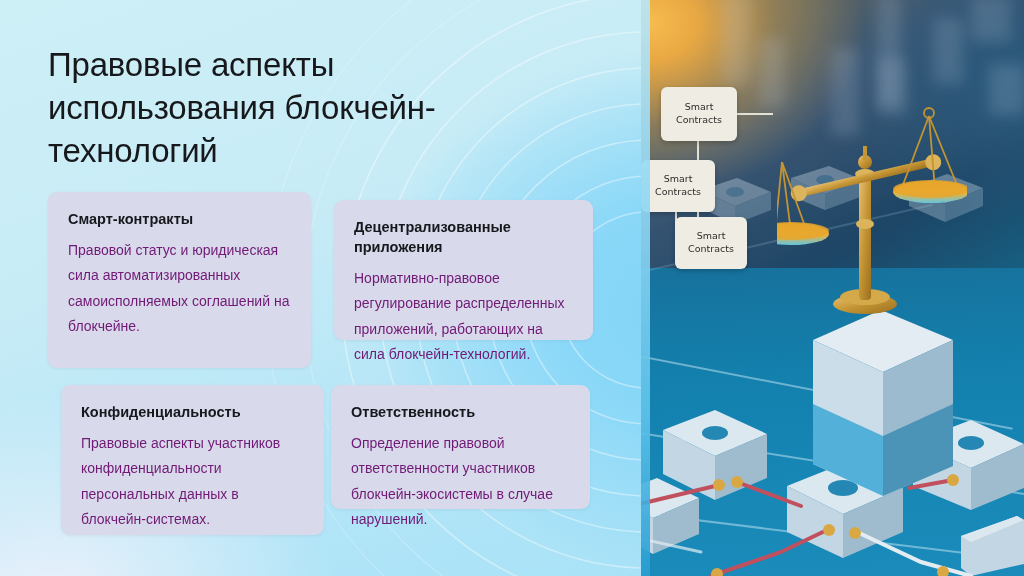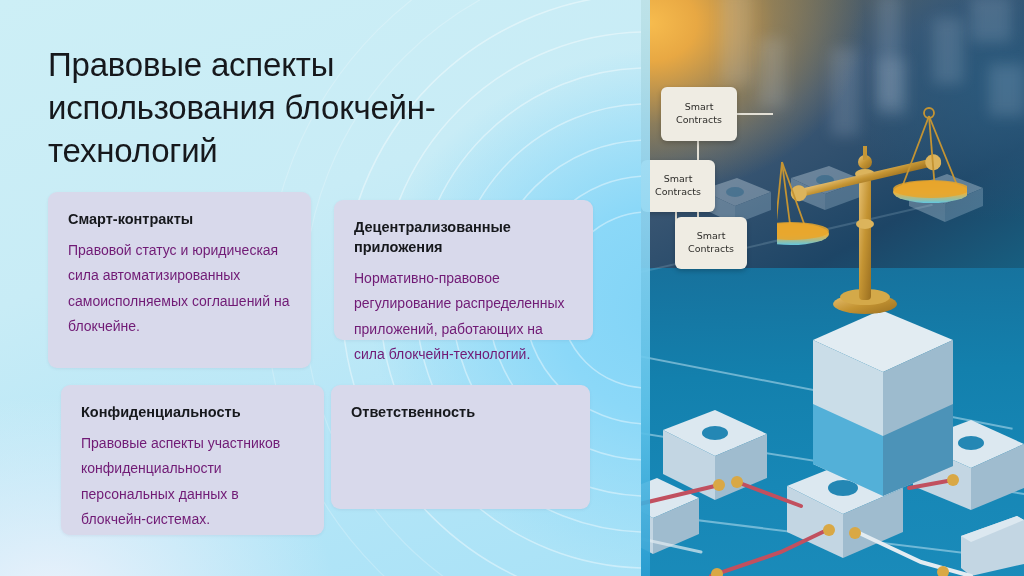--- a/index.html
+++ b/index.html
@@ -129,20 +129,21 @@
       <div class="card-body">Нормативно-правовое регулирование распределенных приложений, работающих на сила блокчейн-технологий.</div>
     </div>
 
     <div class="card card-3">
       <div class="card-title">Конфиденциальность</div>
       <div class="card-body">Правовые аспекты участников конфиденциальности персональных данных в блокчейн-системах.</div>
     </div>
 
     <div class="card card-4">
       <div class="card-title">Ответственность</div>
+      <div class="card-body">Определение правовой ответственности участников блокчейн-экосистемы в случае нарушений.</div>
     </div>
   </div>
 
   <div class="right-panel">
 
     <div class="bg-bar" style="left:80px;  top:-10px; width:30px; height:95px;"></div>
     <div class="bg-bar" style="left:118px; top:38px;  width:26px; height:70px;"></div>
     <div class="bg-bar" style="left:190px; top:48px;  width:28px; height:88px;"></div>
     <div class="bg-bar" style="left:236px; top:-6px;  width:24px; height:112px;"></div>
     <div class="bg-bar" style="left:236px; top:58px;  width:30px; height:58px;"></div>

